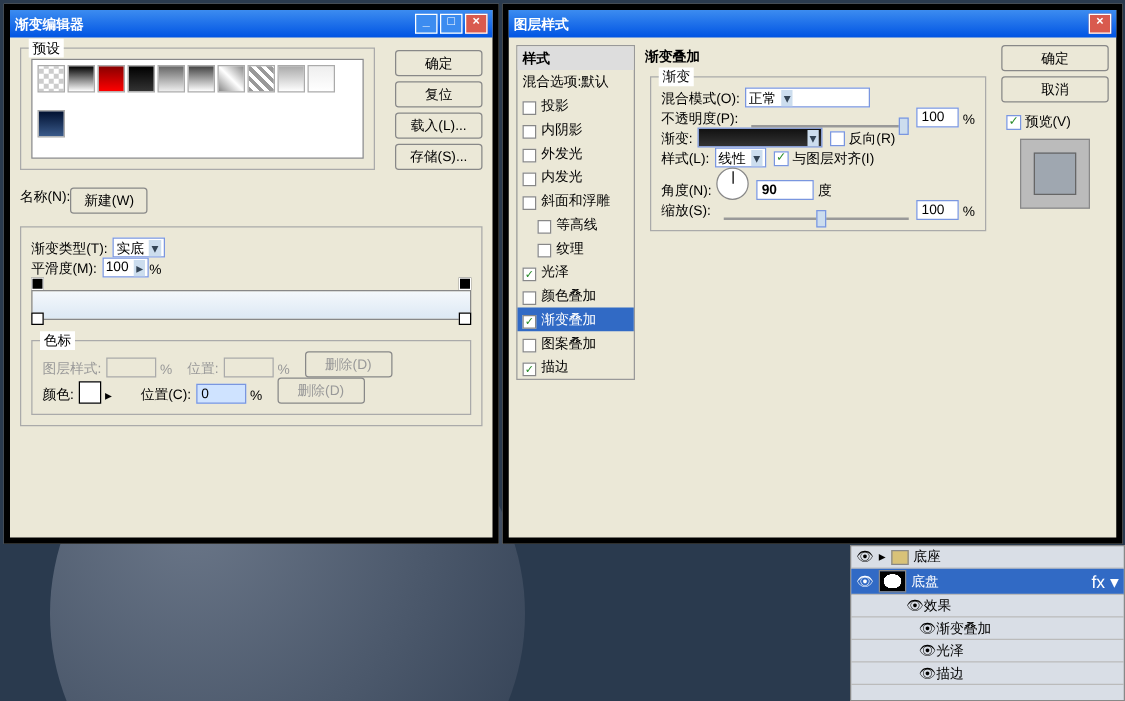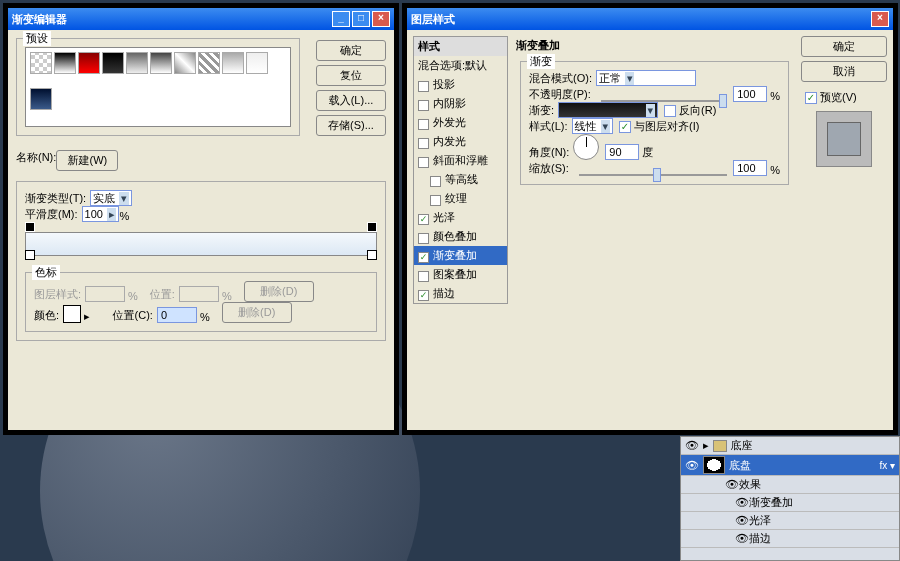--- a/index.html
+++ b/index.html
@@ -233,21 +233,21 @@
               <span class="arrow">▾</span>
             </div>
           <div class="checkbox" style="margin-left:6px">
               <span class="box">✓</span>
               <span>与图层对齐(I)</span>
             </div>
         </div>
         <div class="field">
             <label>角度(N):</label>
           <span class="angle-dial"></span>
-          <input type="text" style="width: 34px; margin-left: 6px;" value="90">
+          <input type="text" style="width: 46px; margin-left: 6px; font-weight: bold;" value="90">
           <span style="margin-left:3px">度</span>
         </div>
         <div class="field">
             <label>缩放(S):</label>
           <div class="slider-track">
               <div class="slider-thumb" style="left:50%"></div>
             </div>
           <input type="text" style="width: 34px;" value="100">
           <span style="margin-left:3px">%</span>
         </div>
@@ -270,21 +270,21 @@
   <div class="layer-row">
       <span class="eye">👁</span>
       <span style="margin:0 4px">▸</span>
       <span style="width:14px;height:12px;background:#d8c278;border:1px solid #888;margin-right:4px"></span>
       <span>底座</span>
     </div>
   <div class="layer-row sel">
       <span class="eye">👁</span>
       <span class="thumb" style="background:radial-gradient(#fff 50%,#000 51%)"></span>
       <span>底盘</span>
-      <span style="margin-left:auto;font-size:10px">fx ▾</span>
+      <span style="margin-left:auto;font-size:14px">fx ▾</span>
     </div>
   <div class="layer-row" style="padding-left:44px">
       <span class="eye">👁</span>
       <span>效果</span>
     </div>
   <div class="layer-row" style="padding-left:54px">
       <span class="eye">👁</span>
       <span>渐变叠加</span>
     </div>
   <div class="layer-row" style="padding-left:54px">

